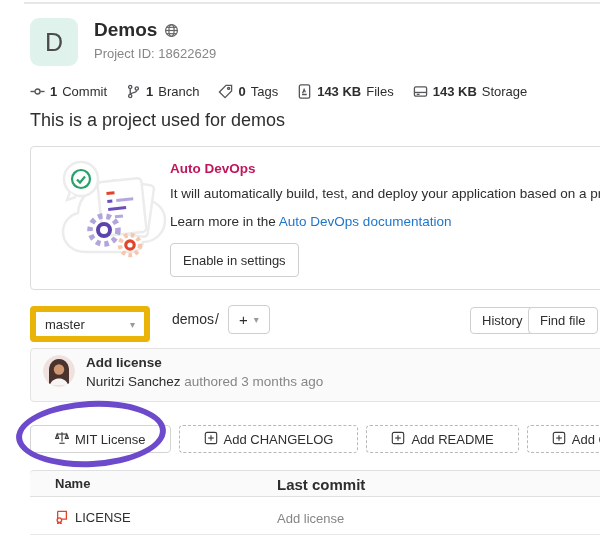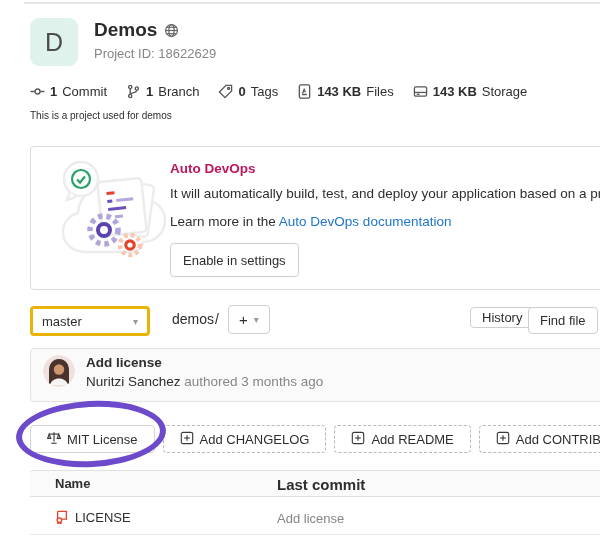--- a/index.html
+++ b/index.html
@@ -24,21 +24,21 @@
   .proj-title-row { left:94px; top:19px; display:flex; align-items:center; gap:7px; }
   .proj-title { font-size:19px; font-weight:700; color:#2b2b2b; }
   .proj-id { left:94px; top:46px; font-size:13px; color:#868686; }
 
   
   .stats-row { left:30px; top:84px; display:flex; align-items:center; gap:19px; font-size:13px; color:#2e2e2e; white-space:nowrap; }
   .stat { display:flex; align-items:center; gap:5px; }
   .stat b { font-weight:700; }
   .stat svg { display:block; }
 
-  .description { left:30px; top:110px; font-size:10px; color:#2e2e2e; }
+  .description { left:30px; top:110px; font-size:18px; color:#2e2e2e; }
 
   
   .devops-card {
     left:30px; top:146px; width:592px; height:144px;
     border:1px solid #dcdcdc; border-radius:4px; background:#fff;
   }
   .devops-illustration { left:56px; top:152px; }
   .devops-title { left:170px; top:161px; font-size:13.5px; font-weight:700; color:#be185d; }
   .devops-body { left:170px; top:186px; font-size:13.5px; color:#2e2e2e; white-space:nowrap; }
   .devops-learn { left:170px; top:214px; font-size:13.5px; color:#2e2e2e; white-space:nowrap; }
@@ -47,44 +47,44 @@
     display:inline-flex; align-items:center; justify-content:center; gap:6px;
     border:1px solid #cfcfcf; border-radius:4px; background:#fff;
     font-size:13px; color:#2e2e2e; white-space:nowrap;
     font-family:"Liberation Sans", sans-serif; cursor:pointer;
   }
   .devops-btn { left:170px; top:243px; height:28px; padding:16px 12px; }
 
   
   .branch-select {
     left:30px; top:306px; width:120px; height:25px;
-    border:3px solid #eab308; border-radius:4px; background:#fff;
+    border:6px solid #eab308; border-radius:4px; background:#fff;
     display:flex; align-items:center; justify-content:space-between;
     padding:12px 9px; font-size:13px; color:#2e2e2e; cursor:pointer;
   }
   .chev { color:#9a9a9a; font-size:10px; }
   .crumb { left:172px; top:311px; font-size:14px; color:#2e2e2e; }
   .crumb-sep { left:215px; top:311px; font-size:14px; color:#2e2e2e; }
   .plus-btn { left:228px; top:305px; height:29px; padding:0 10px; font-size:15px; }
-  .history-btn { left:470px; top:307px; height:21px; padding:0 11px; }
+  .history-btn { left:470px; top:307px; height:27px; padding:0 11px; }
   .findfile-btn { left:528px; top:307px; height:27px; padding:0 11px; }
 
   
   .commit-card {
     left:30px; top:348px; width:592px; height:54px;
     background:#fafafa; border:1px solid #e3e3e3; border-radius:4px;
   }
   .commit-avatar { left:43px; top:355px; width:32px; height:32px; border-radius:50%; overflow:hidden; }
   .commit-title { left:86px; top:355px; font-size:13.5px; font-weight:700; color:#2e2e2e; cursor:pointer; }
   .commit-meta { left:86px; top:374px; font-size:13.5px; color:#868686; white-space:nowrap; }
   .commit-author { color:#2e2e2e; cursor:pointer; }
 
   
   .suggest-row { left:30px; top:425px; display:flex; gap:8px; white-space:nowrap; }
-  .suggest-btn { height:28px; padding:0 16px; border-color:#d4d4d4; }
+  .suggest-btn { height:28px; padding:0 24px; border-color:#d4d4d4; }
   .suggest-btn.dashed { border:1px dashed #b8b8b8; }
   .suggest-btn svg { flex:0 0 auto; }
 
   
   .table-head {
     left:30px; top:470px; width:592px; height:27px;
     background:#fafafa; border-top:1px solid #e0e0e0; border-bottom:1px solid #e0e0e0;
     border-top-left-radius:4px;
   }
   .col-name-h { left:55px; top:476px; font-size:13px; font-weight:700; color:#2e2e2e; }

